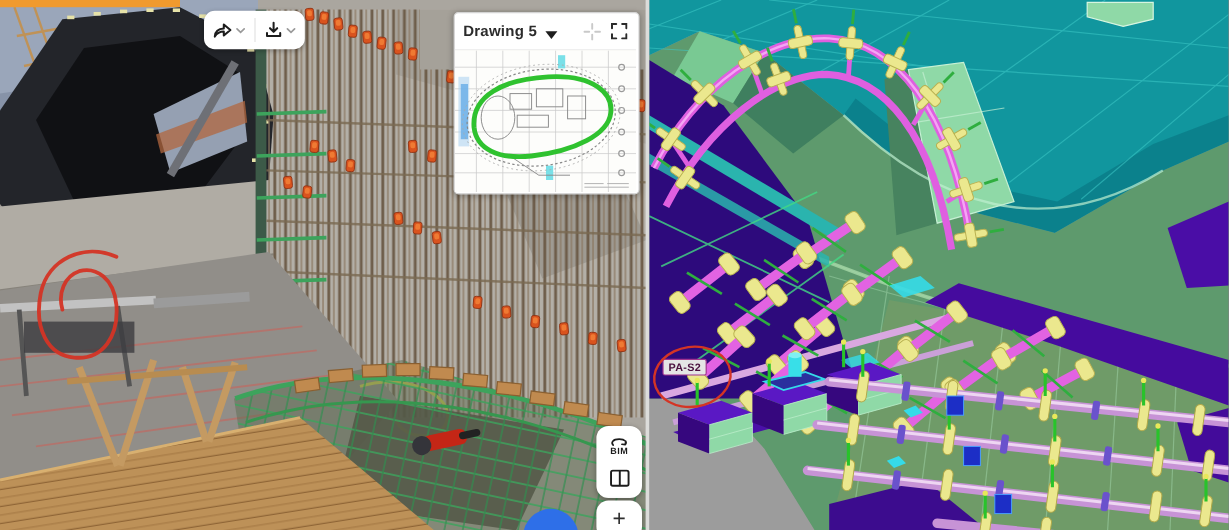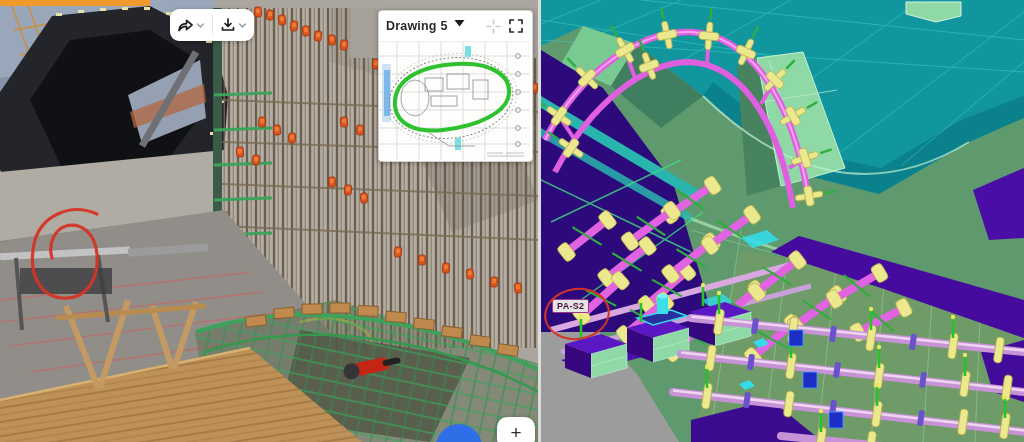--- a/index.html
+++ b/index.html
@@ -14,21 +14,21 @@
   
   .toolbar{position:absolute;left:170px;top:9px;height:32px;width:84px;background:#fff;
            border-radius:9px;box-shadow:0 1px 4px rgba(0,0,0,.28);display:flex;align-items:center;z-index:20;}
   .tb-btn{flex:1;height:100%;display:flex;align-items:center;justify-content:center;gap:2px;cursor:pointer;border:none;background:none;padding:0;}
   .tb-sep{width:1px;height:20px;background:#e3e3e3;}
 
   
   .drawing-panel{position:absolute;left:378px;top:10px;width:153px;height:150px;background:#fff;
                  border:1px solid #d4d4d4;border-radius:4px;box-shadow:0 1px 5px rgba(0,0,0,.3);z-index:20;overflow:hidden;}
   .dp-header{height:30px;display:flex;align-items:center;padding:0 7px;gap:5px;}
-  .dp-title{font-size:12.5px;font-weight:700;color:#2b2b2b;letter-spacing:.2px;flex:0 0 auto;cursor:pointer;display:flex;align-items:flex-start;gap:6px;}
+  .dp-title{font-size:12.5px;font-weight:700;color:#2b2b2b;letter-spacing:.2px;flex:0 0 auto;cursor:pointer;display:flex;align-items:flex-end;gap:6px;}
   .dp-spacer{flex:1;}
   .dp-iconbtn{width:18px;height:18px;display:flex;align-items:center;justify-content:center;cursor:pointer;background:none;border:none;padding:0;}
   .dp-body{width:151px;height:118px;background:#fdfdfb;border-top:1px solid #ececec;cursor:pointer;}
 
   
   .ctrl-stack{position:absolute;left:497px;top:355px;width:38px;background:#fff;border-radius:10px;
               box-shadow:0 1px 4px rgba(0,0,0,.3);z-index:20;padding:3px 0;display:flex;flex-direction:column;align-items:center;}
   .ctrl-btn{width:34px;height:27px;display:flex;flex-direction:column;align-items:center;justify-content:center;
             border:none;background:none;cursor:pointer;padding:0;}
   .bim-label{font-size:7.5px;font-weight:800;color:#1d1d1d;letter-spacing:.4px;line-height:1;margin-top:-1px;}
@@ -529,16 +529,30 @@
         <path d="M16,64 C14,38 40,24 78,22 C116,20 132,36 130,52 C128,70 100,84 64,88 C36,91 18,82 16,64 Z" fill="none" stroke="#2fc22f" stroke-width="4" stroke-linejoin="round"></path>
         <g stroke="#b0b0b0" stroke-width=".8">
           <line x1="108" y1="111" x2="124" y2="111"></line>
             <line x1="127" y1="111" x2="145" y2="111"></line>
           <line x1="108" y1="114" x2="145" y2="114"></line>
         </g>
       </svg>
     </div>
   </div>
 
+  <div class="ctrl-stack">
+    <button class="ctrl-btn">
+      <svg width="16" height="9" viewBox="0 0 16 9">
+        <path d="M3,7 C1,5 2.5,2 8,2 C13,2 15,4.5 13,6.5 M13,6.5 L13.5,3.8 M13,6.5 L10.3,6.2" fill="none" stroke="#1d1d1d" stroke-width="1.4" stroke-linecap="round"></path>
+      </svg>
+      <span class="bim-label">BIM</span>
+    </button>
+    <button class="ctrl-btn">
+      <svg width="17" height="15" viewBox="0 0 17 15">
+        <rect x="1.2" y="1.2" width="14.6" height="12.6" rx="1.5" fill="none" stroke="#1d1d1d" stroke-width="1.6"></rect>
+        <line x1="8.5" y1="1.2" x2="8.5" y2="13.8" stroke="#1d1d1d" stroke-width="1.6"></line>
+      </svg>
+    </button>
+  </div>
   <button class="zoom-btn">+</button>
   <button class="chat-fab"></button>
 
 </div>
 
 </body></html>

